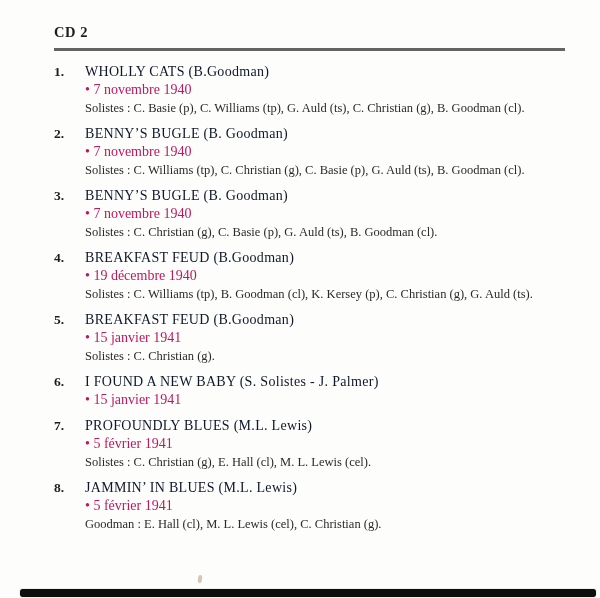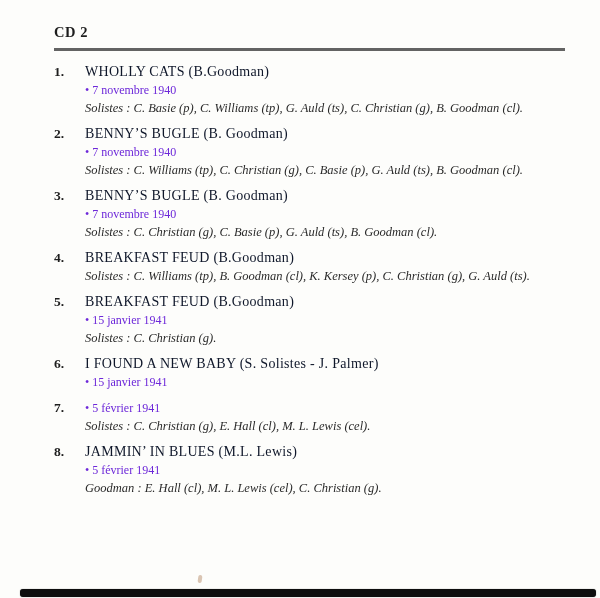--- a/index.html
+++ b/index.html
@@ -62,28 +62,27 @@
     width: 505px;
     flex: 0 0 505px;
   }
   .track-title {
     font-size: 14px;
     line-height: 18px;
     letter-spacing: 0.3px;
     color: #0f172a;
   }
   .track-date {
-    font-size: 12px;
+    font-size: 14px;
     line-height: 18px;
-    color: #6d28d9;
+    color: #be185d;
   }
   .track-sol {
     font-size: 12.5px;
     line-height: 18px;
-    font-style: italic;
     color: #2a2a2a;
     white-space: pre-wrap;
   }
   .scan-smudge {
     position: absolute;
     left: 190px;
     top: 575px;
     width: 4px;
     height: 8px;
     background: rgba(176, 129, 92, 0.45);
@@ -135,20 +134,21 @@
         <div class="track-title">BENNY’S BUGLE (B. Goodman)</div>
         <div class="track-date">• 7 novembre 1940</div>
         <div class="track-sol">Solistes : C. Christian (g), C. Basie (p), G. Auld (ts), B. Goodman (cl).</div>
       </div>
     </div>
 
     <div class="track">
       <div class="track-num">4.</div>
       <div class="track-body">
         <div class="track-title">BREAKFAST FEUD (B.Goodman)</div>
+        <div class="track-date">• 19 décembre 1940</div>
         <div class="track-sol">Solistes : C. Williams (tp), B. Goodman (cl), K. Kersey (p), C. Christian (g), G. Auld (ts).</div>
       </div>
     </div>
 
     <div class="track">
       <div class="track-num">5.</div>
       <div class="track-body">
         <div class="track-title">BREAKFAST FEUD (B.Goodman)</div>
         <div class="track-date">• 15 janvier 1941</div>
         <div class="track-sol">Solistes : C. Christian (g).</div>
@@ -159,20 +159,21 @@
       <div class="track-num">6.</div>
       <div class="track-body">
         <div class="track-title">I FOUND A NEW BABY (S. Solistes - J. Palmer)</div>
         <div class="track-date">• 15 janvier 1941</div>
       </div>
     </div>
 
     <div class="track">
       <div class="track-num">7.</div>
       <div class="track-body">
+        <div class="track-title">PROFOUNDLY BLUES (M.L. Lewis)</div>
         <div class="track-date">• 5 février 1941</div>
         <div class="track-sol">Solistes : C. Christian (g), E. Hall (cl), M. L. Lewis (cel).</div>
       </div>
     </div>
 
     <div class="track">
       <div class="track-num">8.</div>
       <div class="track-body">
         <div class="track-title">JAMMIN’ IN BLUES (M.L. Lewis)</div>
         <div class="track-date">• 5 février 1941</div>

